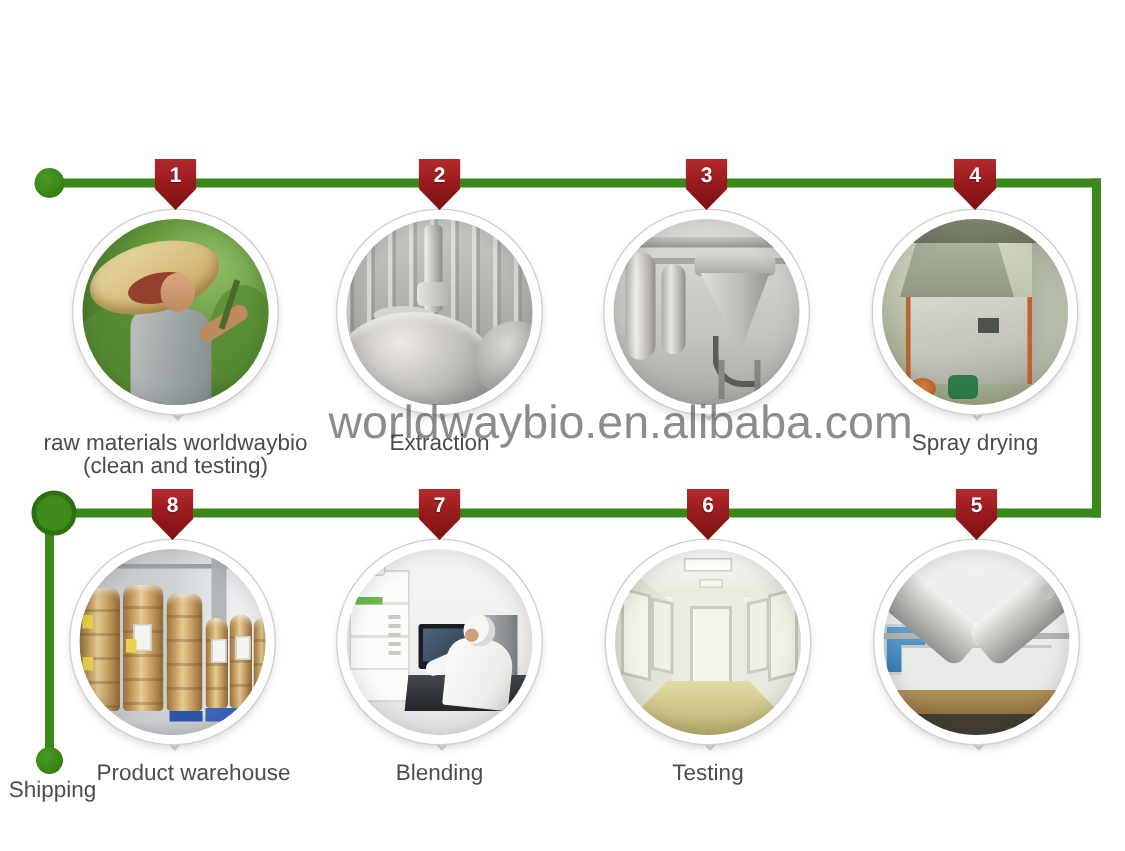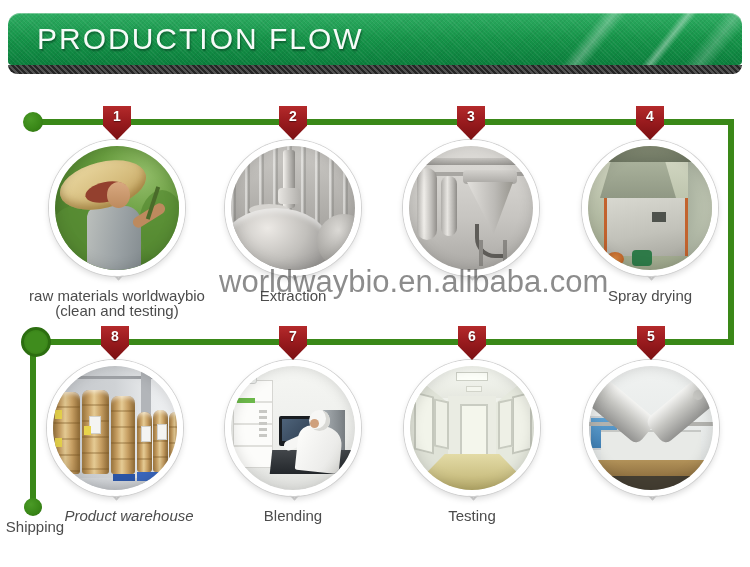--- a/index.html
+++ b/index.html
@@ -52,21 +52,21 @@
   .tail{position:absolute;z-index:1;left:61px;top:120px;width:15px;height:15px;background:#fff;
     border-right:2px solid #d4d4d4;border-bottom:2px solid #d4d4d4;transform:rotate(45deg);}
   .circle{position:relative;z-index:2;width:124px;height:124px;border:6px solid #fff;border-radius:50%;
     box-shadow:0 0 0 1px #d0d0d0,0 3px 6px rgba(0,0,0,.15);}
   .photo{position:absolute;inset:0;width:124px;height:124px;border-radius:50%;overflow:hidden;}
   .photo i{position:absolute;display:block;font-style:normal;}
   .photo::after{content:"";position:absolute;inset:0;border-radius:50%;
     box-shadow:inset 0 0 14px rgba(0,0,0,.15);}
 
   .label{margin-top:4px;text-align:center;font-size:15px;line-height:15px;color:#4c4c4c;}
-  .nudge{transform:translateX(14px);font-style:italic;}
+  .nudge{transform:translateX(14px);}
 
   .shipping{position:absolute;left:0px;top:518px;width:70px;text-align:center;
     font-size:15px;color:#4c4c4c;z-index:3;}
 
   .watermark{position:absolute;left:219px;top:264px;z-index:20;font-size:31px;color:#404040;
     opacity:.6;white-space:nowrap;pointer-events:none;}
 
   
   .p1{background:radial-gradient(circle at 70% 25%,#93bd6a 0%,#679c3e 35%,#4d7f2c 70%,#3e6a23 100%);}
   .p1 .b1{left:-6px;top:60px;width:50px;height:60px;background:#578c33;border-radius:50%;opacity:.8;}
@@ -201,30 +201,20 @@
   .p8 .st3{left:31px;top:60px;width:7px;height:9px;}
   .p8 .flo{left:0;top:112px;width:124px;height:12px;background:linear-gradient(180deg,#d2d5d8,#bfc2c6);}
   .p8 .pal{left:84px;top:106px;width:44px;height:9px;background:#3a67bd;}
   .p8 .pal2{left:60px;top:108px;width:22px;height:7px;background:#2b55a6;}
 </style>
 </head>
 <body>
 
 <div class="stage">
 
-  <div class="banner">
-    <div class="banner-green">
-      <div class="banner-tex"></div>
-      <div class="streak s1"></div>
-      <div class="streak s2"></div>
-      <div class="streak s3"></div>
-      <div class="banner-title">PRODUCTION FLOW</div>
-    </div>
-    <div class="banner-strip"></div>
-  </div>
 
   <div class="gl l-top"></div>
   <div class="gl l-right"></div>
   <div class="gl l-bottom"></div>
   <div class="gl l-left"></div>
   <div class="gdot dot-start"></div>
   <div class="gdot node"></div>
   <div class="gdot dot-end"></div>
 
   <div class="watermark">worldwaybio.en.alibaba.com</div>

